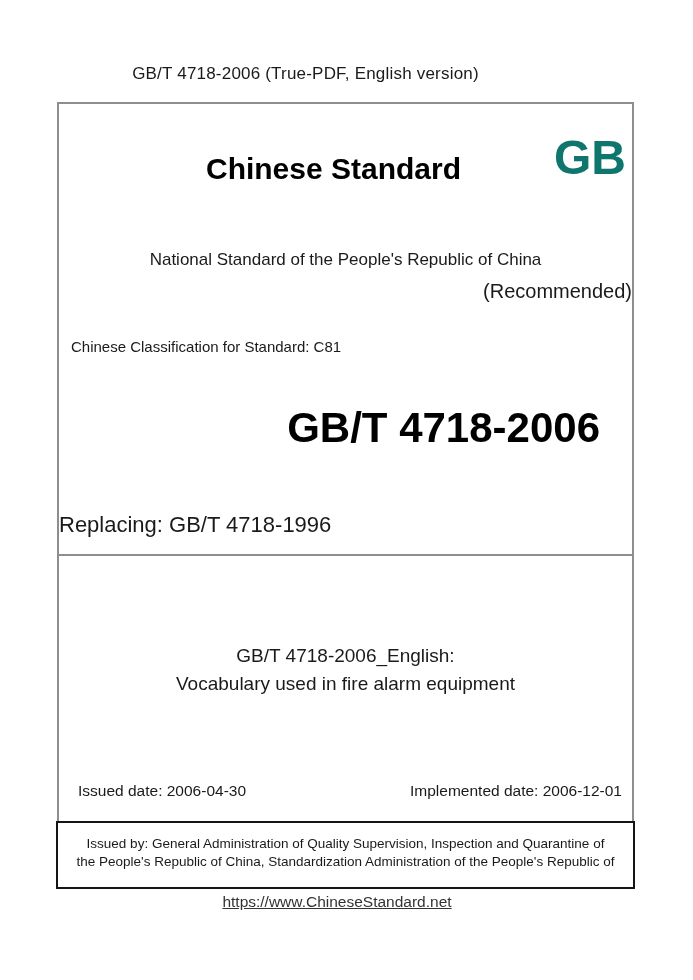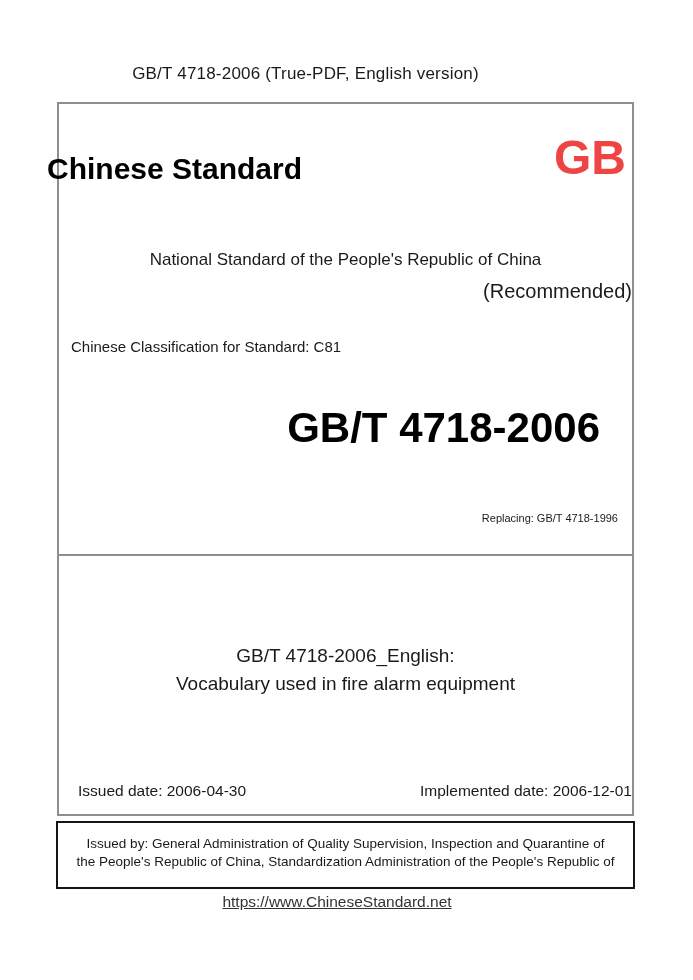--- a/index.html
+++ b/index.html
@@ -33,54 +33,54 @@
     left: 57px;
     top: 102px;
     width: 577px;
     height: 454px;
     border: 2px solid var(--box-border, #8e8e8e);
   }
   #title-box {
     left: 57px;
     top: 554px;
     width: 577px;
-    height: 262px;
+    height: 335px;
     border: 2px solid var(--box-border, #8e8e8e);
   }
   #issuer-box {
     left: 56px;
     top: 821px;
     width: 579px;
     height: 68px;
     border: 2px solid var(--issuer-border, #151515);
     text-align: center;
     padding-top: 12px;
   }
   .abs {
     position: absolute;
     left: 0;
     width: 100%;
     box-sizing: border-box;
   }
   .brand-title {
     top: 48px;
-    text-align: left;
+    text-align: center;
     transform: translateX(-12px);
     font-size: 30px;
     font-weight: bold;
     color: #000;
   }
   .gb-logo {
     position: absolute;
     top: 30px;
     right: 6px;
     font-size: 48px;
     line-height: 1;
     font-weight: bold;
-    color: #ef4444;
+    color: #0f766e;
   }
   .national-line {
     top: 146px;
     text-align: center;
     font-size: 17px;
   }
   .recommended-line {
     top: 176px;
     text-align: right;
     font-size: 20px;
@@ -93,36 +93,35 @@
   .standard-number {
     top: 300px;
     text-align: right;
     padding-right: 32px;
     font-size: 42px;
     font-weight: bold;
     color: #000;
   }
   .replacing-line {
     top: 408px;
-    text-align: right;
     padding-right: 14px;
-    font-size: 11px;
+    font-size: 22px;
   }
   .english-title {
     top: 86px;
     text-align: center;
     font-size: 19px;
     line-height: 28px;
   }
   .dates-row {
     top: 226px;
     display: flex;
     justify-content: space-between;
     padding-left: 19px;
-    padding-right: 0;
+    padding-right: 10px;
     font-size: 15.5px;
     align-items: flex-end;
   }
   .issuer-line {
     font-size: 13.5px;
     line-height: 18px;
   }
   .footer-link-wrap {
     position: absolute;
     top: 893px;

